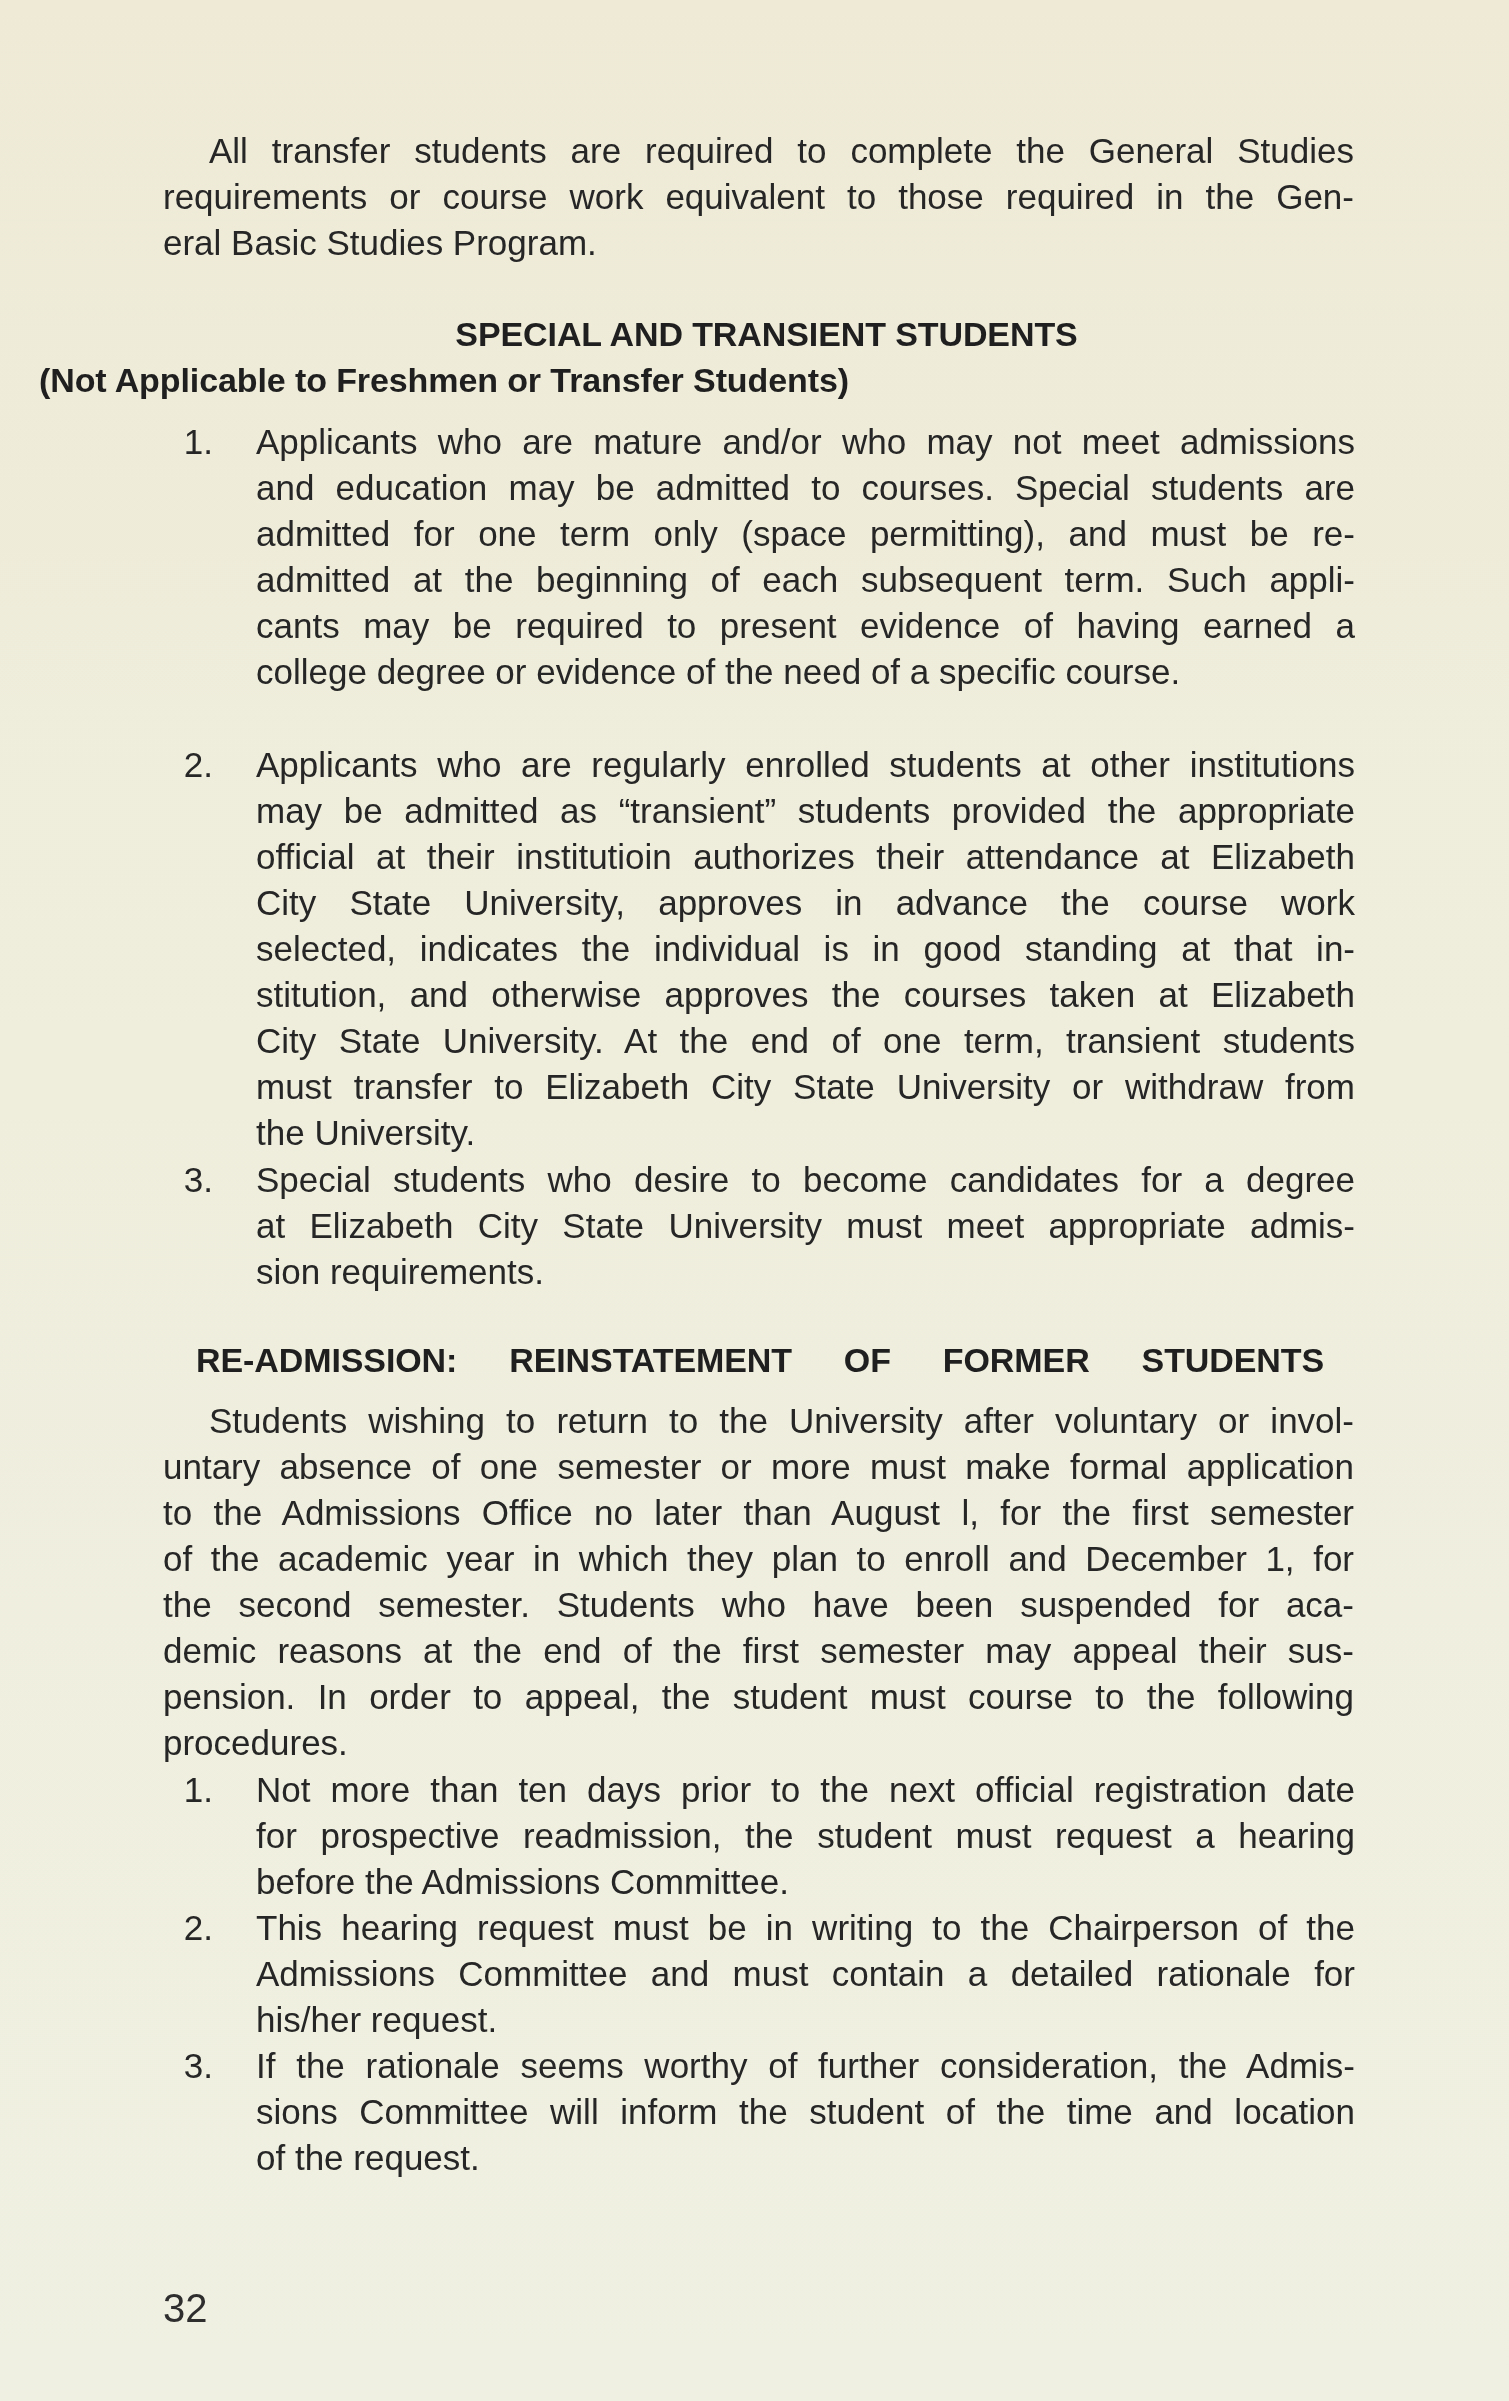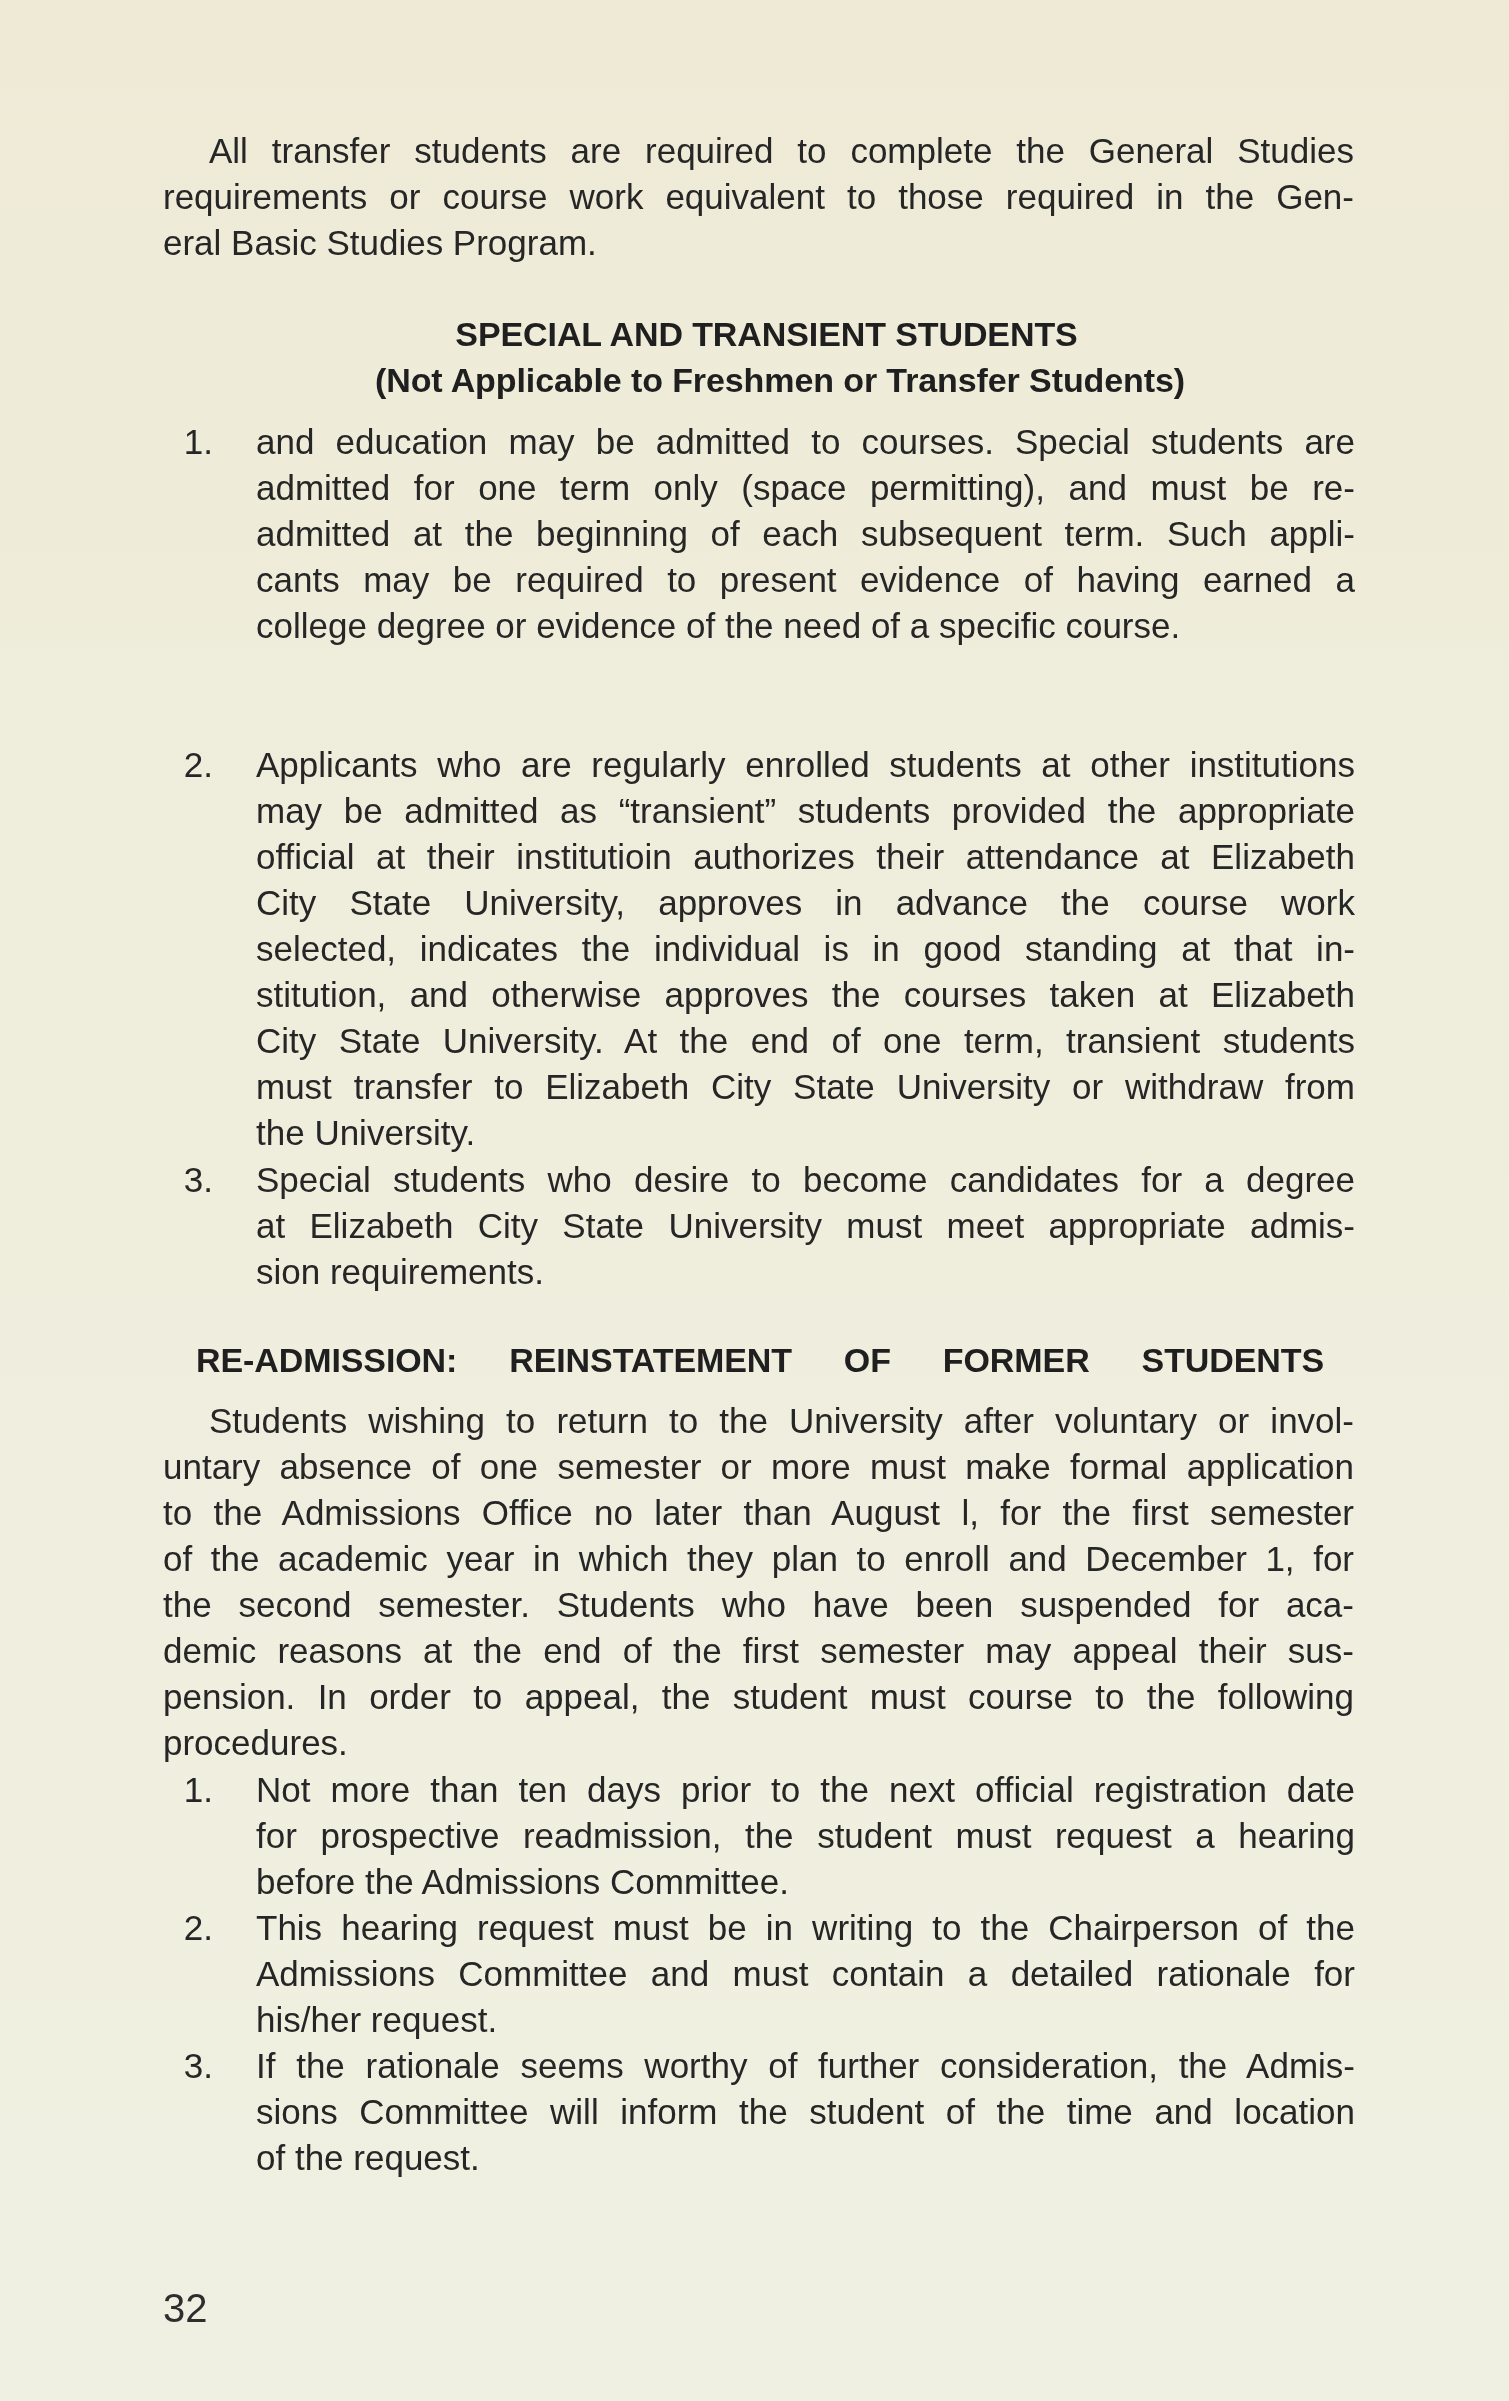--- a/index.html
+++ b/index.html
@@ -71,27 +71,28 @@
 
 <div class="page">
 
   <div class="block" style="left:163px; top:130px; width:1191px;">
     <span class="row j" style="padding-left:46px;">All transfer students are required to complete the General Studies</span>
     <span class="row j">requirements or course work equivalent to those required in the Gen-</span>
     <span class="row">eral Basic Studies Program.</span>
   </div>
 
   <div class="heading" style="left:0; width:1510px; text-align:center; top:313px; padding-left:23px; box-sizing:border-box;">SPECIAL AND TRANSIENT STUDENTS</div>
-  <div class="heading" style="left:0; width:1510px; text-align:center; top:359px; padding-left:50px; box-sizing:border-box;">(Not Applicable to Freshmen or Transfer Students)</div>
+  <div class="heading" style="left:0; width:1510px; top:359px; padding-left:39px; box-sizing:border-box;">(Not Applicable to Freshmen or Transfer Students)</div>
 
   <div class="block" style="left:163px; top:421px; width:1191px;">
 
     <div style="position:relative; height:323px;">
       <span class="item-num">1.</span>
       <div class="item-text">
+        <span class="row j">Applicants who are mature and/or who may not meet admissions</span>
         <span class="row j">and education may be admitted to courses.  Special students are</span>
         <span class="row j">admitted for one term only (space permitting), and must be re-</span>
         <span class="row j">admitted at the beginning of each subsequent term. Such appli-</span>
         <span class="row j">cants may be required to present evidence of having earned a</span>
         <span class="row">college degree or evidence of the need of a specific course.</span>
       </div>
     </div>
 
     <div style="position:relative; height:415px;">
       <span class="item-num">2.</span>

